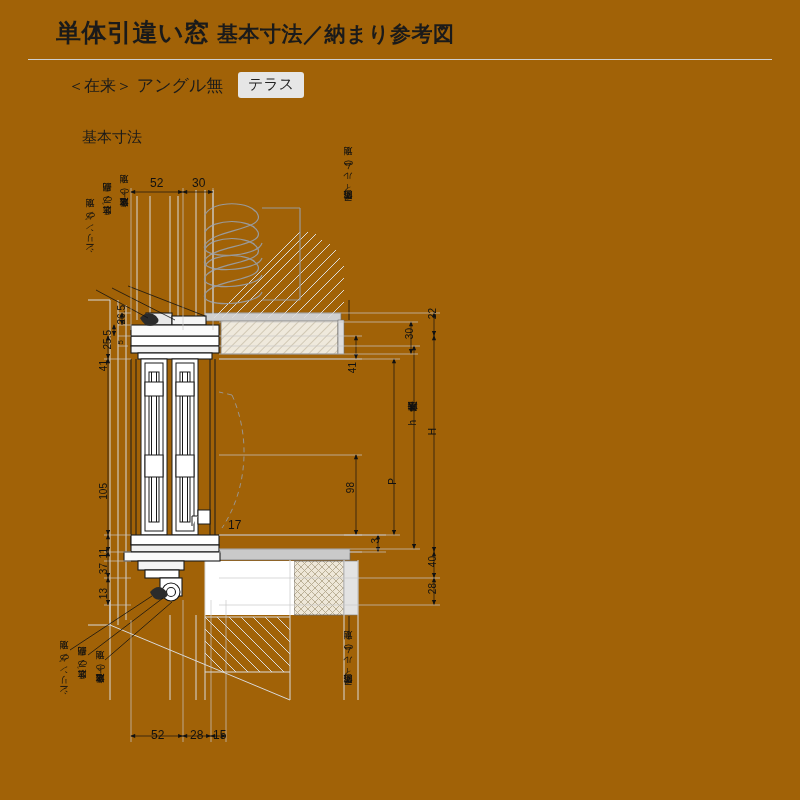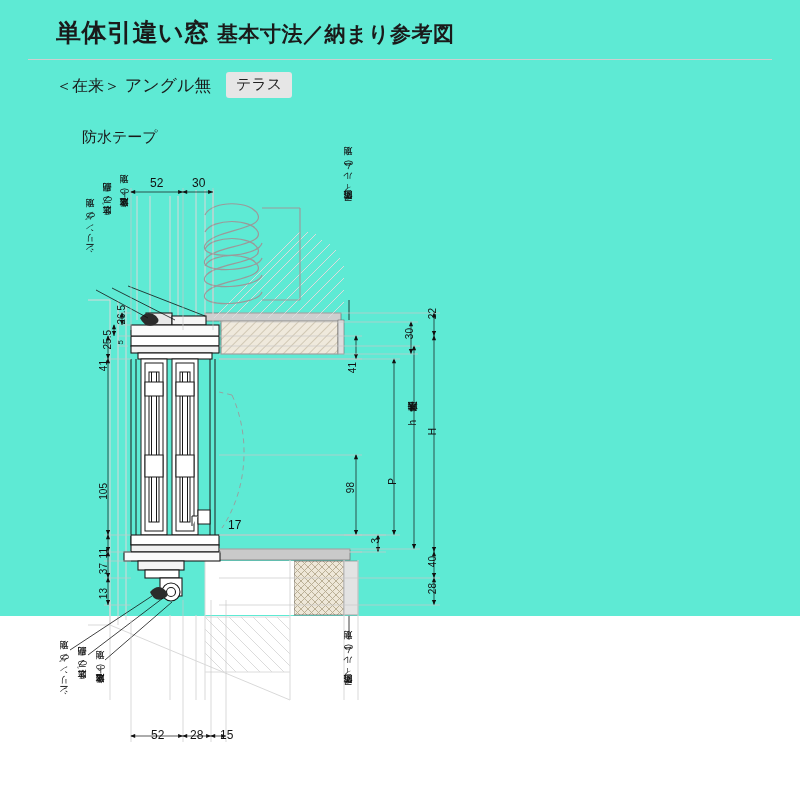--- a/index.html
+++ b/index.html
@@ -12,22 +12,22 @@
     height: 800px;
     font-family: "Liberation Sans", sans-serif;
     color: #1a1a1a;
     position: relative;
     overflow: hidden;
   }
   #page {
     position: absolute;
     left: 0; top: 0;
     width: 800px;
-    height: 616px;
-    background: #5eead4;
+    height: 800px;
+    background: #a16207;
   }
 
   
   .title {
     position: absolute;
     left: 56px;
     top: 16px;
     font-size: 25px;
     font-weight: bold;
     letter-spacing: 0.5px;
@@ -40,21 +40,21 @@
   .rule {
     position: absolute;
     left: 28px;
     top: 59px;
     width: 744px;
     height: 1px;
     background: #cfcfcf;
   }
   .subhead {
     position: absolute;
-    left: 56px;
+    left: 68px;
     top: 72px;
     font-size: 17px;
     white-space: nowrap;
     text-align: right;
   }
   .subhead .kak {
     font-size: 16px;
   }
   .chip {
     display: inline-block;
@@ -116,21 +116,21 @@
   <div class="title">
     <span>単体引違い窓</span>
     <span class="sub">基本寸法／納まり参考図</span>
   </div>
   <div class="rule"></div>
   <div class="subhead">
     <span class="kak">＜在来＞</span>
     <span>アングル無</span>
     <span class="chip">テラス</span>
   </div>
-  <div class="section-label">防水テープ</div>
+  <div class="section-label">基本寸法</div>
 
   <svg id="drawing" viewBox="0 0 800 800" xmlns="http://www.w3.org/2000/svg">
     <defs>
       <pattern id="hatchWall" width="6" height="6" patternUnits="userSpaceOnUse" patternTransform="rotate(45)">
         <rect width="6" height="6" fill="#efe9dc"></rect>
         <line x1="0" y1="0" x2="0" y2="6" stroke="#b9ad93" stroke-width="1.1"></line>
       </pattern>
       <pattern id="hatchWall2" width="6" height="6" patternUnits="userSpaceOnUse" patternTransform="rotate(-45)">
         <rect width="6" height="6" fill="#efe9dc"></rect>
         <line x1="0" y1="0" x2="0" y2="6" stroke="#b9ad93" stroke-width="1.1"></line>
@@ -378,21 +378,21 @@
   <div class="vtext rot" style="left:60px; top:654px;">シーリング(別途)</div>
   <div class="vtext rot" style="left:78px; top:660px;">防水テープ(別売品)</div>
   <div class="vtext rot" style="left:96px; top:664px;">透湿防水シート(別途)</div>
   <div class="vtext rot" style="left:344px; top:644px;">防湿気密フィルム(別途)</div>
 
   <div class="htext" style="left:150px; top:176px;">52</div>
   <div class="htext" style="left:192px; top:176px;">30</div>
 
   <div class="htext" style="left:151px; top:728px;">52</div>
   <div class="htext" style="left:190px; top:728px;">28</div>
-  <div class="htext" style="left:213px; top:728px;margin-left:7px;">15</div>
+  <div class="htext" style="left:213px; top:728px;">15</div>
 
   <div class="dim-v" style="left:116px; top:305px;">26.5</div>
   <div class="dim-v" style="left:102px; top:330px;">25.5</div>
   <div class="dim-v" style="left:98px; top:360px;">41</div>
   <div class="dim-v" style="left:98px; top:483px;">105</div>
   <div class="dim-v" style="left:98px; top:548px;">11</div>
   <div class="dim-v" style="left:98px; top:563px;">37</div>
   <div class="dim-v" style="left:98px; top:588px;">13</div>
   <div class="dim-v" style="left:116px; top:340px; font-size:8px;">5</div>
 

